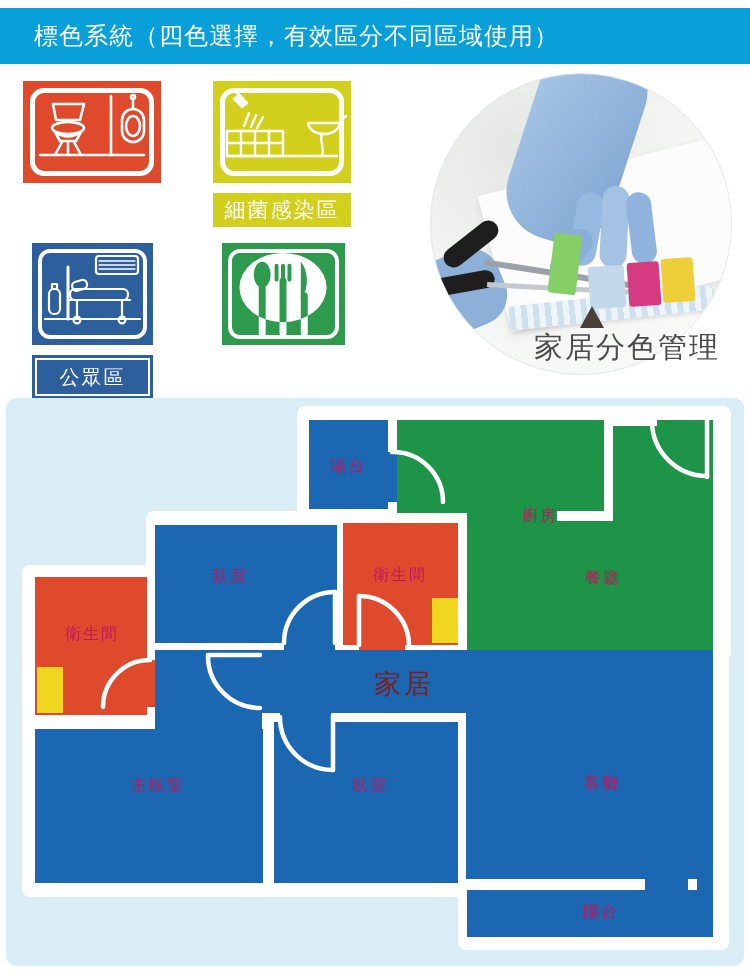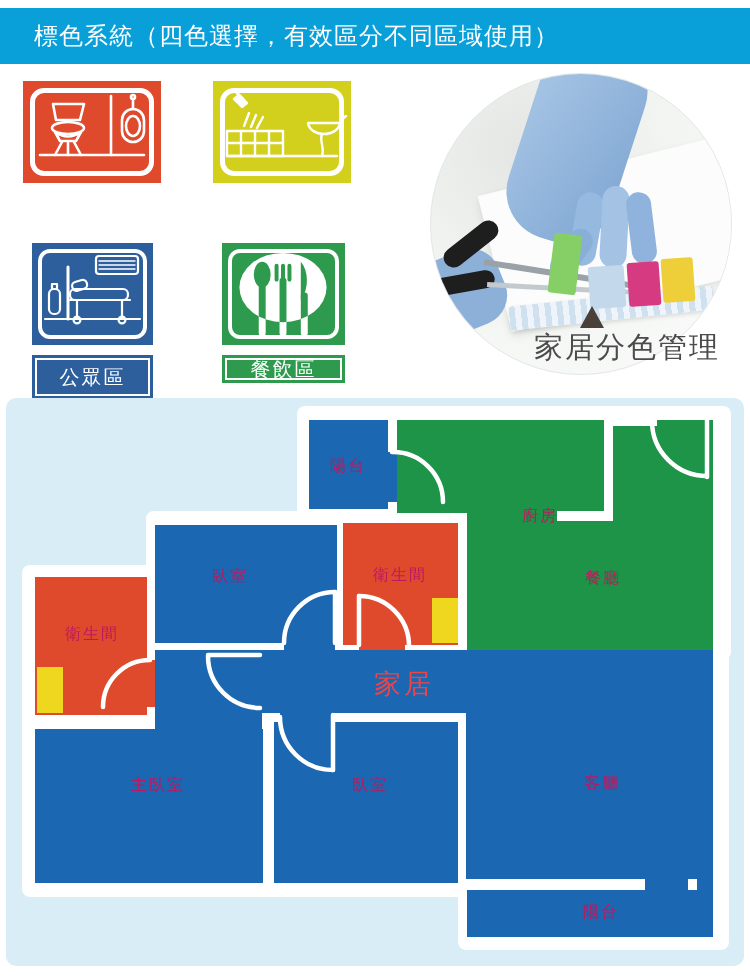--- a/index.html
+++ b/index.html
@@ -28,21 +28,21 @@
   
   .plan-section{left:6px;top:398px;width:738px;height:568px;background:#d9edf7;border-radius:10px;}
   .plan-title{left:20px;top:413px;width:223px;height:70px;
               background:linear-gradient(180deg,#8fcdea 0%,#5fb5de 100%);
               display:flex;align-items:center;justify-content:center;
               color:#3e3e3e;font-size:30px;letter-spacing:2px;}
   .wallback{position:absolute;background:#ffffff;border-radius:8px;}
   .room{position:absolute;}
   .room-label{position:absolute;transform:translate(-50%,-50%);color:#be185d;font-size:16px;
               letter-spacing:2px;white-space:nowrap;}
-  .room-label-big{position:absolute;transform:translate(-50%,-50%);color:#ef4444;font-size:27px;
+  .room-label-big{position:absolute;transform:translate(-50%,-50%);color:#7f1d1d;font-size:27px;
                   letter-spacing:3px;white-space:nowrap;}
   .doors-svg{left:0;top:0;width:750px;height:978px;pointer-events:none;}
   
   .ph{position:absolute;}
 </style>
 </head>
 <body>
 
 <div class="page">
 
@@ -83,20 +83,23 @@
         <path d="M22,10 l8,8" stroke-width="3"></path>
         <path d="M26,14 l8,8 -5,4 -8,-8 z" fill="#ffffff"></path>
         <path d="M36,32 l-5,13"></path>
           <path d="M43,34 l-5,12"></path>
           <path d="M50,36 l-6,11"></path>
         <path d="M95,42 h32 c-1,7 -8,11 -16,11 s-15,-4 -16,-11 z"></path>
         <path d="M109,53 c-3,8 3,13 0,22"></path>
         <path d="M127,40 l6,-5"></path>
       </g>
     </svg>
+  </div>
+  <div class="zone-label" style="left:213px;top:193px;width:138px;height:34px;background:#d3cf1d;">
+    <span>細菌感染區</span>
   </div>
 
   <div class="sq" style="left:32px;top:243px;width:121px;height:102px;background:#2e5f9d;">
     <div class="sq-border" style="inset:6px;border-width:4px;border-radius:12px;"></div>
     <svg class="icon-svg" viewBox="0 0 121 102">
       <g stroke="#ffffff" fill="none" stroke-width="2.2" stroke-linecap="round" stroke-linejoin="round">
         <rect x="64" y="13" width="42" height="18" rx="3"></rect>
         <line x1="67" y1="18" x2="103" y2="18" stroke-width="1.3"></line>
         <line x1="67" y1="22" x2="103" y2="22" stroke-width="1.3"></line>
         <line x1="67" y1="26" x2="103" y2="26" stroke-width="1.3"></line>
@@ -137,24 +140,20 @@
         <ellipse cx="40" cy="32" rx="8.5" ry="13"></ellipse>
         <rect x="36.5" y="40" width="7" height="44" rx="3"></rect>
         <rect x="52.5" y="21" width="4" height="18" rx="2"></rect>
         <rect x="59" y="21" width="4" height="18" rx="2"></rect>
         <rect x="65.5" y="21" width="4" height="18" rx="2"></rect>
         <rect x="57.5" y="35" width="7" height="49" rx="3"></rect>
         <path d="M79,19 c8,9 8,27 1,37 l-1,1 z"></path>
         <rect x="79" y="50" width="7" height="34" rx="3"></rect>
       </g>
     </svg>
-  </div>
-  <div class="zone-label" style="left:222px;top:355px;width:123px;height:28px;background:#2d9a4d;font-size:20px;">
-    <div class="inner-border"></div>
-    <span>餐飲區</span>
   </div>
 
   <div class="abs photo-circle">
     <div class="ph" style="left:60px;top:90px;width:250px;height:140px;background:#fbfcfb;transform:rotate(-14deg);box-shadow:0 4px 10px rgba(0,0,0,0.10);"></div>
     <div class="ph" style="left:92px;top:-35px;width:108px;height:205px;background:linear-gradient(110deg,#a9c7e6,#7fa6d2);border-radius:48px;transform:rotate(18deg);"></div>
     <div class="ph" style="left:142px;top:118px;width:27px;height:74px;background:#96b9e0;border-radius:14px;transform:rotate(10deg);"></div>
     <div class="ph" style="left:170px;top:112px;width:27px;height:82px;background:#a3c2e4;border-radius:14px;transform:rotate(3deg);"></div>
     <div class="ph" style="left:198px;top:118px;width:25px;height:72px;background:#8fb3dc;border-radius:13px;transform:rotate(-7deg);"></div>
     <div class="ph" style="left:128px;top:152px;width:25px;height:56px;background:#89aed8;border-radius:13px;transform:rotate(35deg);"></div>
     <div class="ph" style="left:-18px;top:180px;width:92px;height:78px;background:#8cb0d8;border-radius:30px;transform:rotate(-22deg);"></div>

